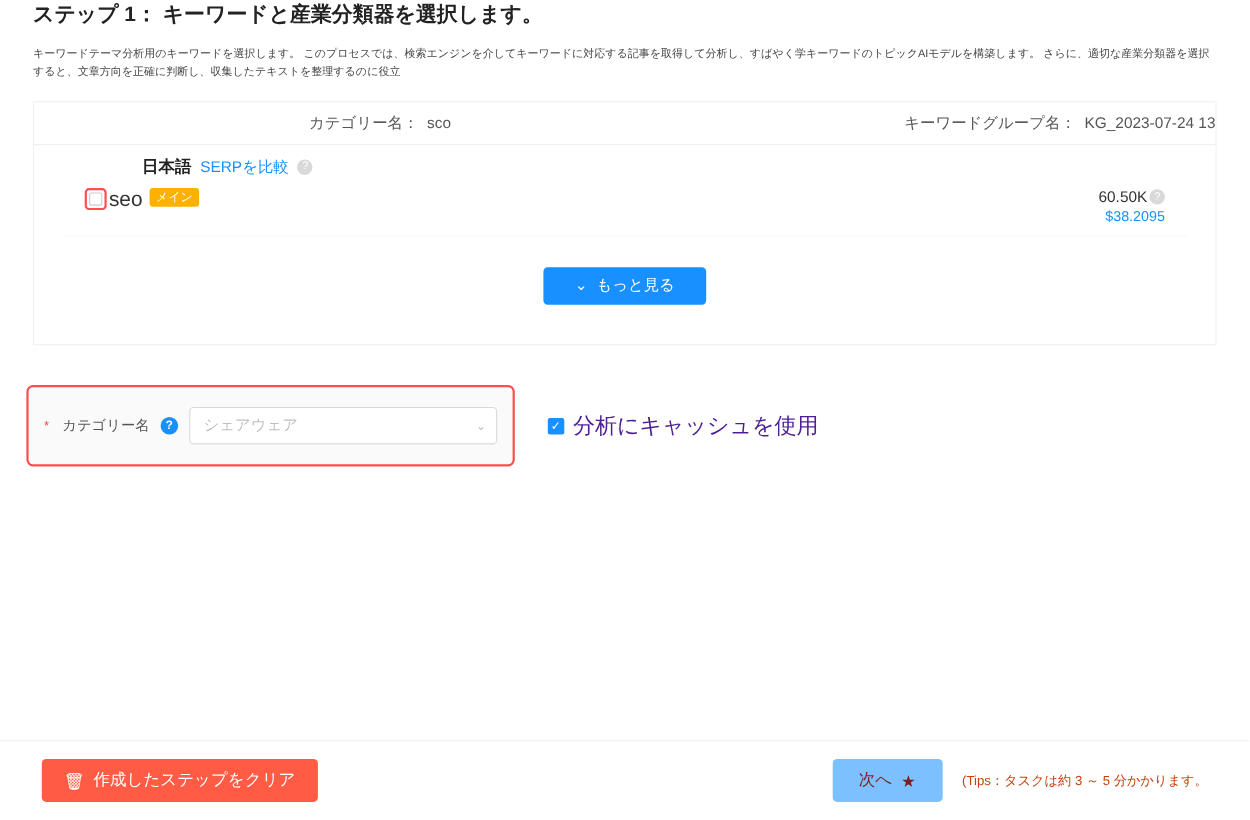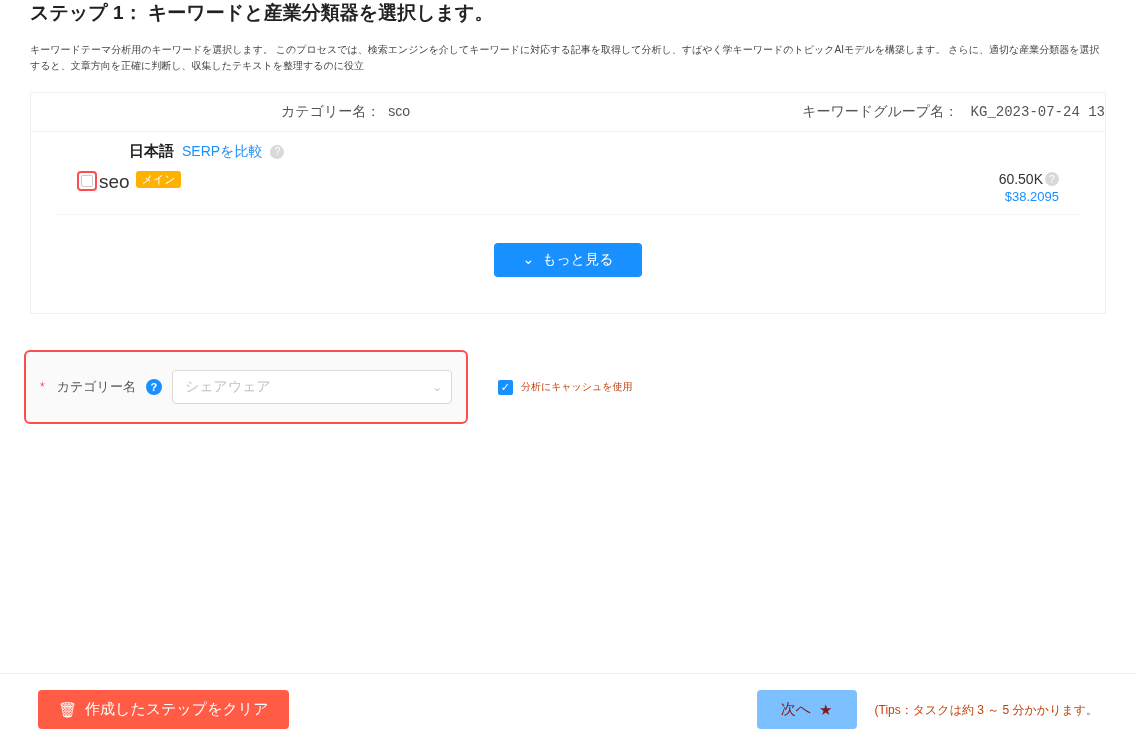--- a/index.html
+++ b/index.html
@@ -42,21 +42,20 @@
     }
     .cat-label-group {
       flex: 0 0 auto;
       margin-left: 250px;
     }
     .cat-label { color: #555; }
     .cat-value { color: #555; margin-left: 4px; }
     .kg-label-group {
       margin-left: auto;
       margin-right: 0;
-      font-family: Liberation Mono, monospace;
     }
     .lang-row {
       padding: 10px 20px 6px 98px;
       display: flex;
       align-items: center;
       gap: 8px;
       font-size: 14px;
     }
     .lang-name { font-weight: bold; color: #222; font-size: 15px; }
     .compare-serp { color: #1890ff; font-size: 14px; cursor: pointer; }
@@ -194,21 +193,21 @@
       width: 15px; height: 15px;
       border-radius: 2px;
       background: #1890ff;
       display: flex;
       align-items: center;
       justify-content: center;
       color: #fff;
       font-size: 11px;
       cursor: pointer;
     }
-    .cache-label { color: #c2410c; font-size: 10px; cursor: pointer; }
+    .cache-label { color: #4c1d95; font-size: 20px; cursor: pointer; }
     .footer-bar {
       position: absolute;
       left: 0; right: 0; bottom: 0;
       height: 72px;
       border-top: 1px solid #eee;
       background: #fff;
       display: flex;
       align-items: center;
       padding: 0 38px;
     }

